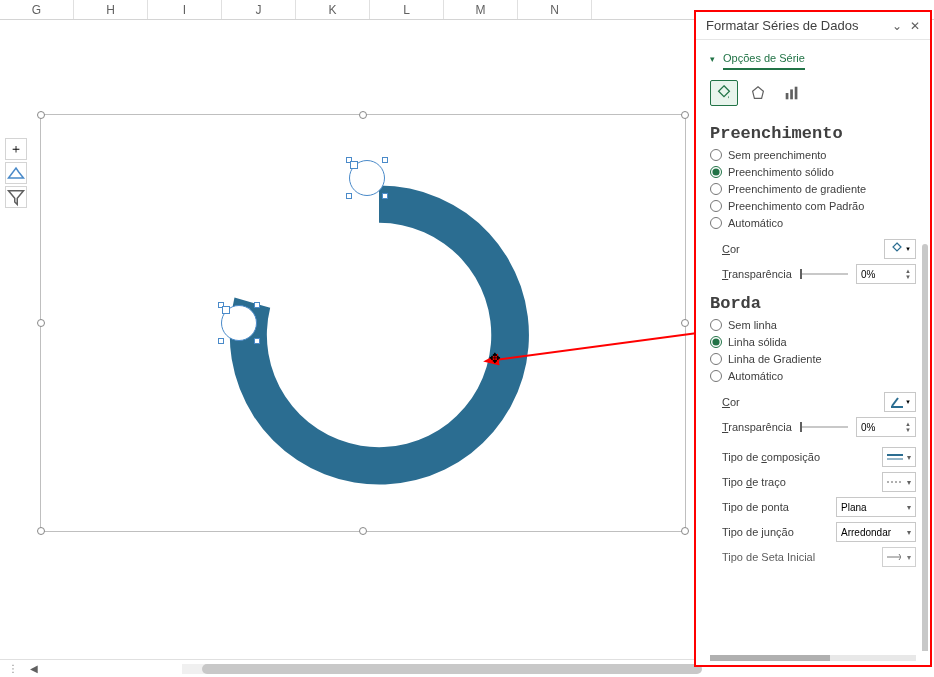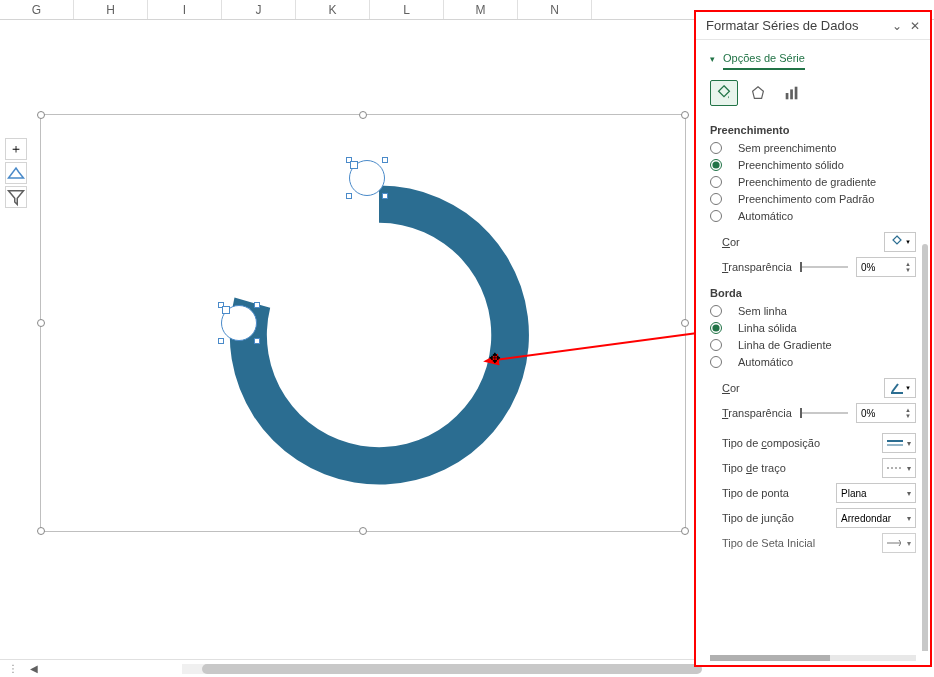--- a/index.html
+++ b/index.html
@@ -55,23 +55,23 @@
 .panel-subheader { padding: 8px 14px 0; }
 .series-opts { font-size: 11px; color: #217346; border-bottom: 2px solid #217346; display: inline-block; padding-bottom: 4px; }
 .chev { color: #217346; font-size: 9px; margin-right: 4px; }
 
 .icon-tabs { display: flex; gap: 6px; padding: 10px 14px 8px; }
 .icon-tabs .tab { width: 28px; height: 26px; display: flex; align-items: center; justify-content: center; cursor: pointer; border-radius: 2px; }
 .icon-tabs .tab.active { background: #e8f4ec; border: 1px solid #217346; }
 .icon-tabs .tab svg { width: 18px; height: 18px; }
 
 .panel-body { flex: 1; overflow: hidden; position: relative; padding: 4px 14px 0 14px; }
-.section-title { font-size: 11px; font-weight: 600; color: #404040; margin: 6px 0 6px; }
+.section-title { font-size: 17px; font-weight: 600; color: #404040; margin: 6px 0 6px; font-family: Liberation Mono, monospace; }
 .radio-group { display: flex; flex-direction: column; gap: 5px; margin-bottom: 10px; }
-.radio-item { display: flex; align-items: center; gap: 16px; font-size: 11px; color: #404040; cursor: pointer; }
+.radio-item { display: flex; align-items: center; gap: 6px; font-size: 11px; color: #404040; cursor: pointer; }
 .radio-item input { accent-color: #217346; width: 12px; height: 12px; }
 
 .prop-row { display: flex; align-items: center; justify-content: space-between; margin: 5px 0 5px 12px; }
 .prop-label { font-size: 11px; color: #404040; }
 .prop-label .u { text-decoration: underline; }
 .color-btn { width: 32px; height: 20px; border: 1px solid #c8c8c8; background: #fff; display: flex; align-items: center; justify-content: center; cursor: pointer; font-size: 10px; }
 .color-btn svg { width: 14px; height: 14px; }
 .spinner { width: 60px; height: 20px; border: 1px solid #c8c8c8; font-size: 10px; display: flex; align-items: center; padding: 0 4px; justify-content: space-between; background: #fff; }
 .spinner .arrows { display: flex; flex-direction: column; font-size: 6px; line-height: 6px; color: #606060; }
 .slider-track { flex: 1; height: 2px; background: #c8c8c8; margin: 0 8px; position: relative; }

